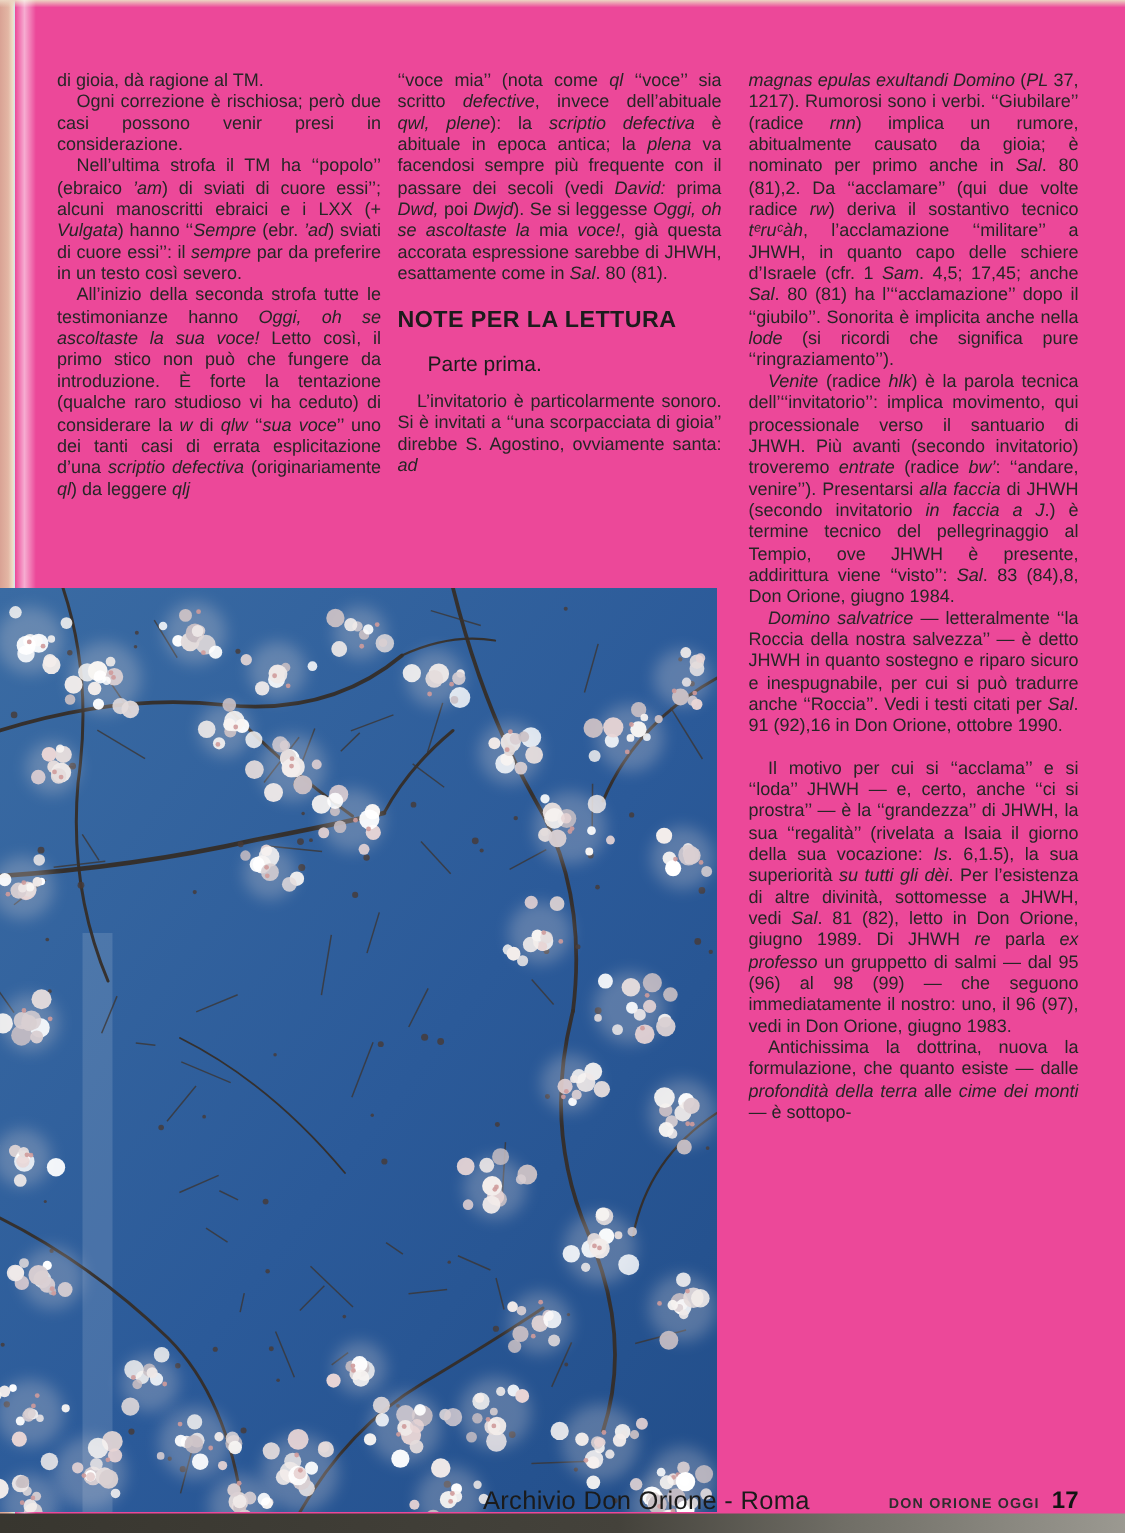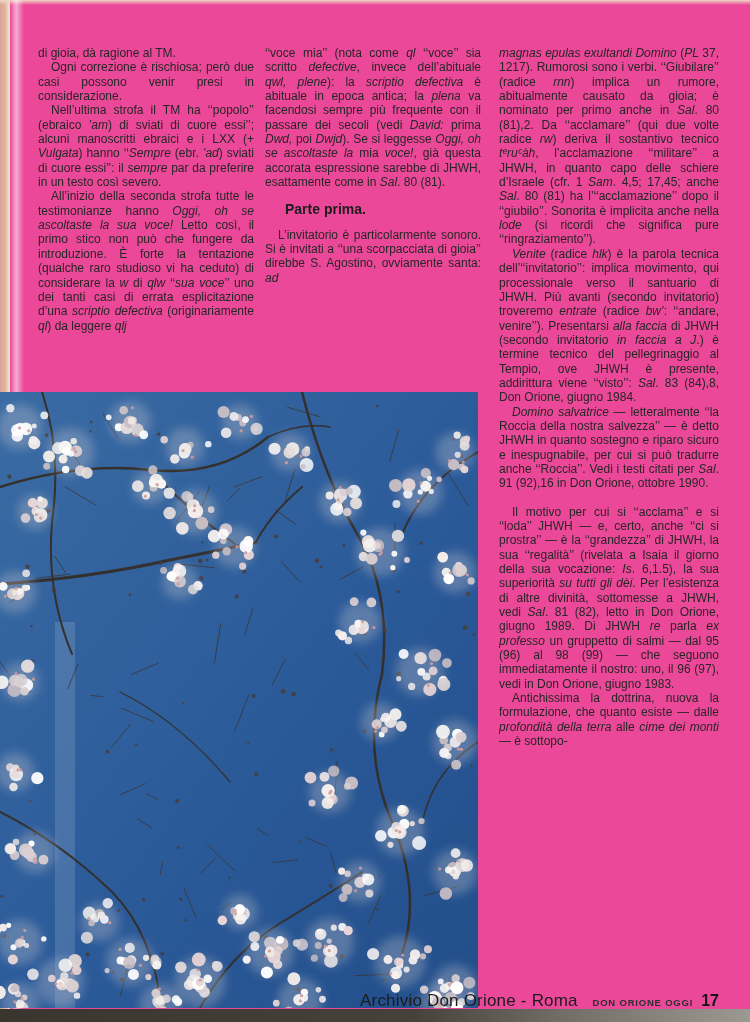--- a/index.html
+++ b/index.html
@@ -36,33 +36,32 @@
   .col i{font-style:italic;}
   #col1{left:38px;top:46px;width:216px;height:346px;overflow:hidden;}
   #col2{left:265px;top:46px;width:216px;height:348px;overflow:hidden;}
   #col3{left:499px;top:46px;width:220px;height:948px;overflow:hidden;}
   .section-heading{
     margin:18px 0 0 0;
     font-size:15.5px;font-weight:bold;letter-spacing:0.3px;color:#1c1c1c;
   }
   .section-subheading{
     margin:13px 0 11px 0;
-    font-size:14px;font-weight:bold;color:#1c1c1c;padding-left:20px;
+    font-size:14px;font-weight:normal;color:#1c1c1c;padding-left:20px;
   }
 
   
   .photo{position:absolute;left:0px;top:392px;width:478px;height:616px;z-index:5;}
   .photo svg{display:block;width:100%;height:100%;}
 
   
   .watermark{
     position:absolute;left:322px;top:991px;z-index:9;
     font-size:17px;color:#1b1b1b;letter-spacing:0.2px;
     white-space:nowrap;
-    margin-left:38px;
   }
   .footer{
     position:absolute;right:31px;top:992px;z-index:9;
     display:flex;align-items:baseline;gap:8px;white-space:nowrap;
   }
   .footer .mag{font-size:9.5px;font-weight:bold;letter-spacing:0.8px;color:#2e2e2e;margin-left:40px;}
   .footer .pagenum{font-size:16px;font-weight:bold;color:#141414;}
 </style>
 </head>
 <body>
@@ -75,20 +74,21 @@
 
   <div class="col" id="col1">
     <p><span>di gioia, dà ragione al TM.</span></p>
     <p><span>Ogni correzione è rischiosa; però due casi possono venir presi in considerazione.</span></p>
     <p><span>Nell’ultima strofa il TM ha ‘‘popolo’’ (ebraico </span><i>’am</i><span>) di sviati di cuore essi’’; alcuni manoscritti ebraici e i LXX (+ </span><i>Vulgata</i><span>) hanno ‘‘</span><i>Sempre</i><span> (ebr. </span><i>’ad</i><span>) sviati di cuore essi’’: il </span><i>sempre</i><span> par da preferire in un testo così severo.</span></p>
     <p><span>All’inizio della seconda strofa tutte le testimonianze hanno </span><i>Oggi, oh se ascoltaste la sua voce!</i><span> Letto così, il primo stico non può che fungere da introduzione. È forte la tentazione (qualche raro studioso vi ha ceduto) di considerare la </span><i>w</i><span> di </span><i>qlw</i><span> ‘‘</span><i>sua voce</i><span>’’ uno dei tanti casi di errata esplicitazione d’una </span><i>scriptio defectiva</i><span> (originariamente </span><i>ql</i><span>) da leggere </span><i>qlj</i></p>
   </div>
 
   <div class="col" id="col2">
     <p><span>‘‘voce mia’’ (nota come </span><i>ql</i><span> ‘‘voce’’ sia scritto </span><i>defective</i><span>, invece dell’abituale </span><i>qwl, plene</i><span>): la </span><i>scriptio defectiva</i><span> è abituale in epoca antica; la </span><i>plena</i><span> va facendosi sempre più frequente con il passare dei secoli (vedi </span><i>David:</i><span> prima </span><i>Dwd,</i><span> poi </span><i>Dwjd</i><span>). Se si leggesse </span><i>Oggi, oh se ascoltaste la</i><span> mia </span><i>voce!</i><span>, già questa accorata espressione sarebbe di JHWH, esattamente come in </span><i>Sal</i><span>. 80 (81).</span></p>
+    <h2 class="section-heading">NOTE PER LA LETTURA</h2>
     <h3 class="section-subheading">Parte prima.</h3>
     <p class="indent"><span>L’invitatorio è particolarmente sonoro. Si è invitati a ‘‘una scorpacciata di gioia’’ direbbe S. Agostino, ovviamente santa: </span><i>ad</i></p>
   </div>
 
   <div class="col" id="col3">
     <p><i>magnas epulas exultandi Domino</i><span> (</span><i>PL</i><span> 37, 1217). Rumorosi sono i verbi. ‘‘Giubilare’’ (radice </span><i>rnn</i><span>) implica un rumore, abitualmente causato da gioia; è nominato per primo anche in </span><i>Sal</i><span>. 80 (81),2. Da ‘‘acclamare’’ (qui due volte radice </span><i>rw</i><span>) deriva il sostantivo tecnico </span><i>tᵉruᶜàh</i><span>, l’acclamazione ‘‘militare’’ a JHWH, in quanto capo delle schiere d’Israele (cfr. 1 </span><i>Sam</i><span>. 4,5; 17,45; anche </span><i>Sal</i><span>. 80 (81) ha l’‘‘acclamazione’’ dopo il ‘‘giubilo’’. Sonorita è implicita anche nella </span><i>lode</i><span> (si ricordi che significa pure ‘‘ringraziamento’’).</span></p>
     <p><i>Venite</i><span> (radice </span><i>hlk</i><span>) è la parola tecnica dell’‘‘invitatorio’’: implica movimento, qui processionale verso il santuario di JHWH. Più avanti (secondo invitatorio) troveremo </span><i>entrate</i><span> (radice </span><i>bw’</i><span>: ‘‘andare, venire’’). Presentarsi </span><i>alla faccia</i><span> di JHWH (secondo invitatorio </span><i>in faccia a J</i><span>.) è termine tecnico del pellegrinaggio al Tempio, ove JHWH è presente, addirittura viene ‘‘visto’’: </span><i>Sal</i><span>. 83 (84),8, Don Orione, giugno 1984.</span></p>
     <p><i>Domino salvatrice</i><span> — letteralmente ‘‘la Roccia della nostra salvezza’’ — è detto JHWH in quanto sostegno e riparo sicuro e inespugnabile, per cui si può tradurre anche ‘‘Roccia’’. Vedi i testi citati per </span><i>Sal</i><span>. 91 (92),16 in Don Orione, ottobre 1990.</span></p>
     <p class="gap"><span>Il motivo per cui si ‘‘acclama’’ e si ‘‘loda’’ JHWH — e, certo, anche ‘‘ci si prostra’’ — è la ‘‘grandezza’’ di JHWH, la sua ‘‘regalità’’ (rivelata a Isaia il giorno della sua vocazione: </span><i>Is</i><span>. 6,1.5), la sua superiorità </span><i>su tutti gli dèi</i><span>. Per l’esistenza di altre divinità, sottomesse a JHWH, vedi </span><i>Sal</i><span>. 81 (82), letto in Don Orione, giugno 1989. Di JHWH </span><i>re</i><span> parla </span><i>ex professo</i><span> un gruppetto di salmi — dal 95 (96) al 98 (99) — che seguono immediatamente il nostro: uno, il 96 (97), vedi in Don Orione, giugno 1983.</span></p>
     <p><span>Antichissima la dottrina, nuova la formulazione, che quanto esiste — dalle </span><i>profondità della terra</i><span> alle </span><i>cime dei monti</i><span> — è sottopo-</span></p>

